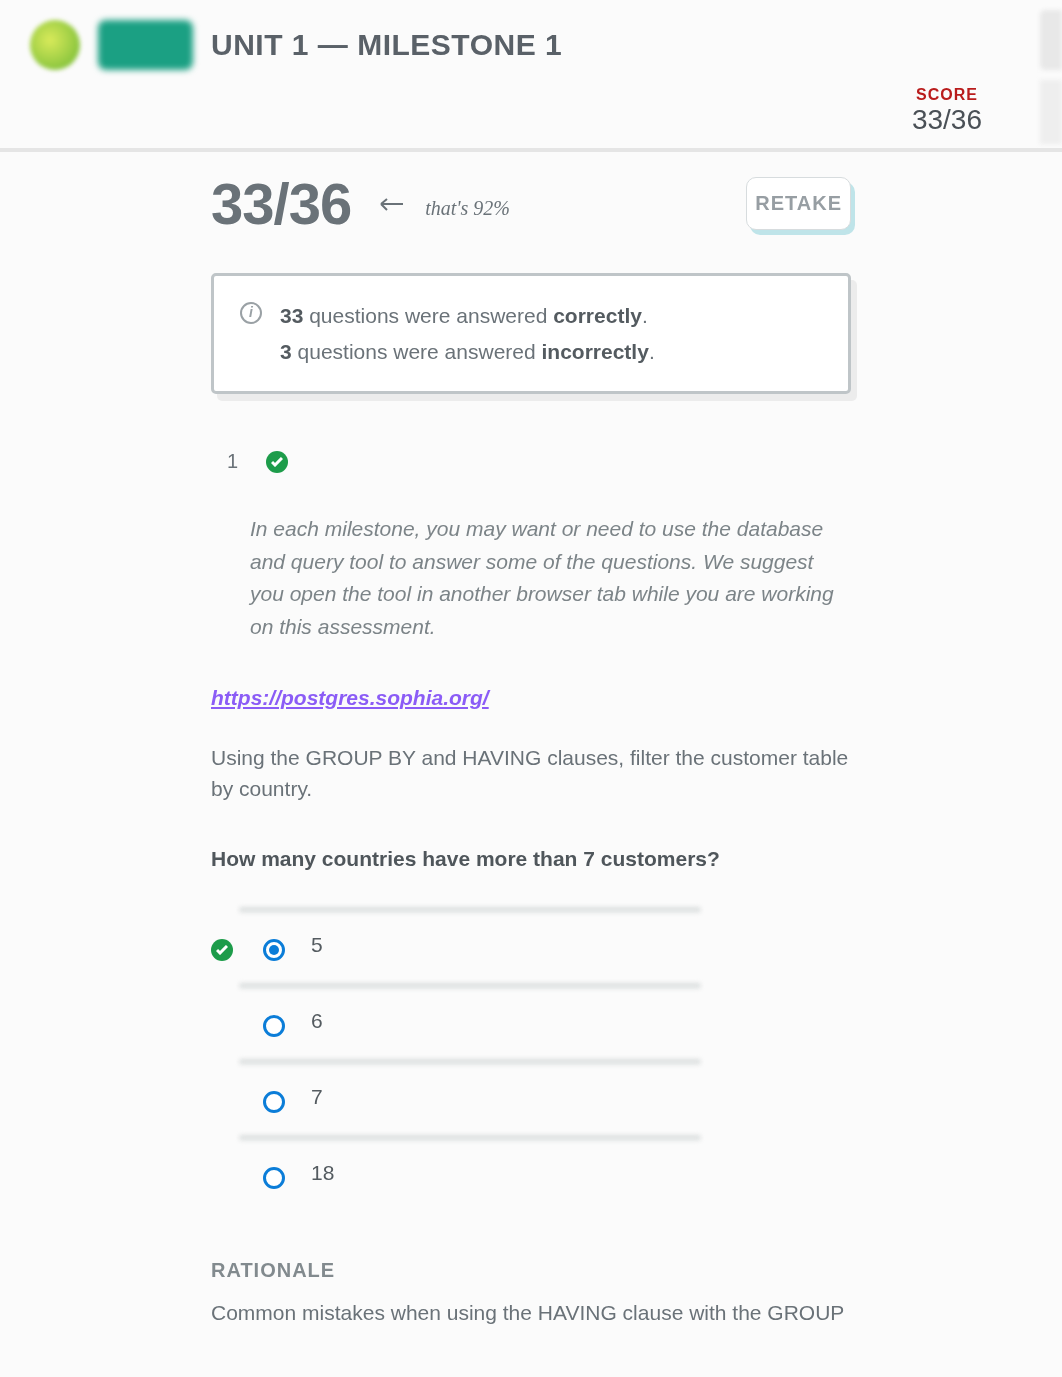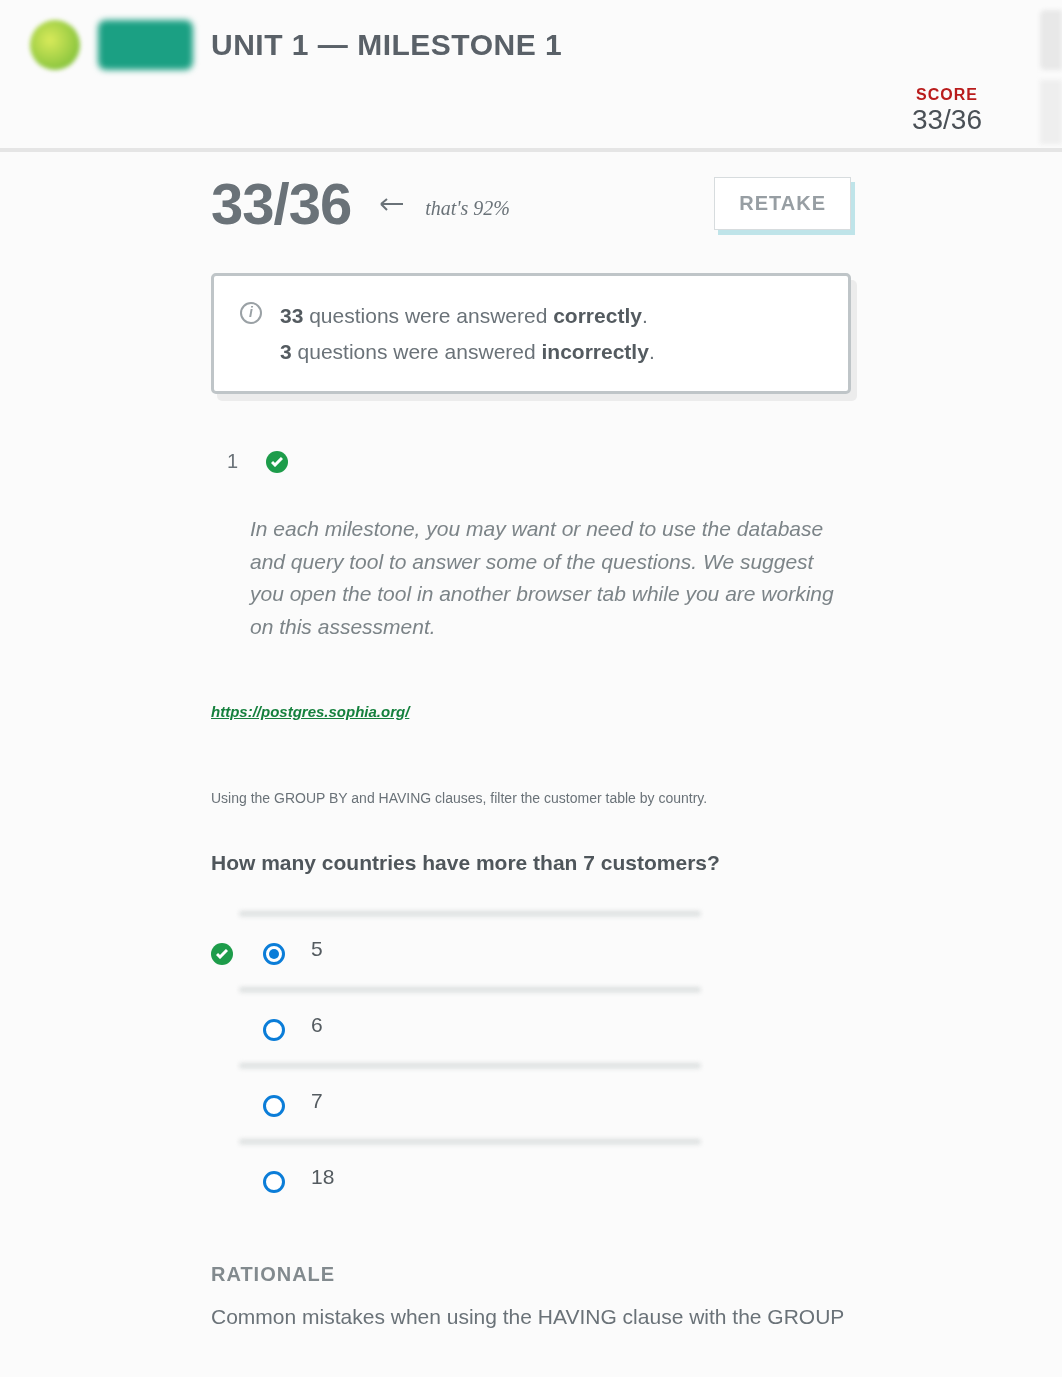--- a/index.html
+++ b/index.html
@@ -91,23 +91,23 @@
     font-style: italic;
     position: relative;
     top: -6px;
   }
   .arrow-icon { width: 30px; height: 20px; stroke:#6a7278; fill:none; stroke-width:2; }
 
   .retake {
     background: #fff;
     color: #979ea3;
     font-size: 20px; font-weight: 700; letter-spacing: 1px;
-    padding: 14px 24px;
+    padding: 14px 8px;
     border: 1px solid #d7dcde;
-    border-radius: 0;
+    border-radius: 10px;
     box-shadow: 4px 5px 0 0 #bfe4e9;
     cursor: pointer;
   }
 
   .infobox {
     margin-top: 36px;
     border: 3px solid #bfc5c8;
     border-radius: 5px;
     background: #fff;
     padding: 22px 26px;
@@ -143,31 +143,31 @@
 
   .intro {
     margin-top: 40px;
     font-style: italic;
     color: #7c8488;
     font-size: 21px;
     line-height: 1.55;
     margin-left: 39px;
   }
   .link {
-    margin-top: 59px;
+    margin-top: 42px;
     display: inline-block;
-    color: #15803d;
+    color: #8b5cf6;
     font-style: italic;
     font-weight: 600;
-    font-size: 15px;
+    font-size: 21px;
   }
   .para {
-    margin-top: 67px;
+    margin-top: 32px;
     color: #6a7278;
-    font-size: 14px;
+    font-size: 21px;
     line-height: 1.5;
   }
   .question {
     margin-top: 42px;
     color: #4f565b;
     font-weight: 700;
     font-size: 21px;
   }
 
   .options { margin-top: 36px; }

